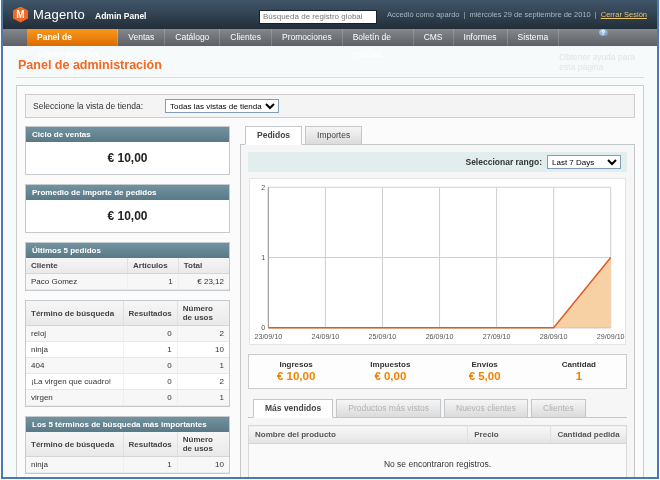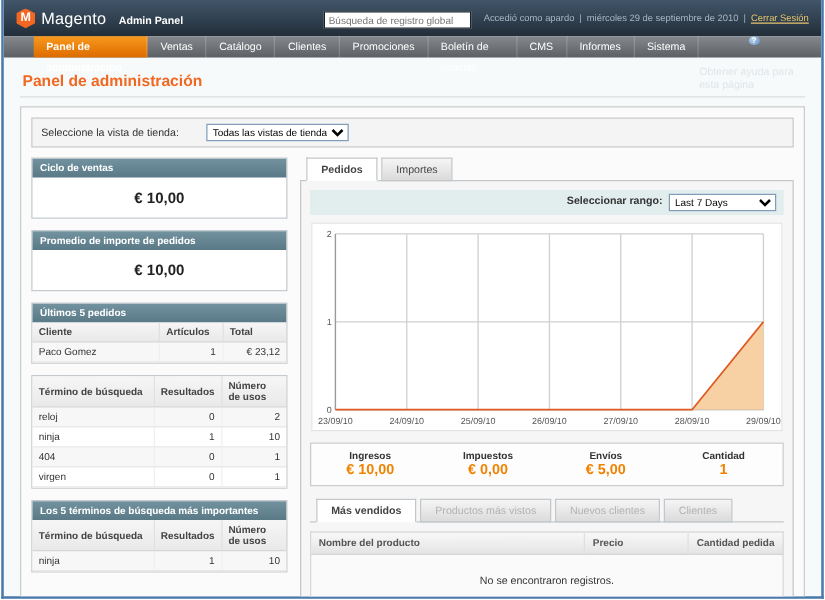--- a/index.html
+++ b/index.html
@@ -45,21 +45,21 @@
   .mini th:last-child, .mini td:last-child { border-right:none; }
   .num { text-align:right; }
 
   
   .tabs { display:flex; align-items:flex-end; padding-left:5px; position:relative; }
   .tabs::after { content:""; position:absolute; left:0; right:0; bottom:0; height:1px; background:#c3c7ca; }
   .tab { font-size:8.5px; color:#444; background:linear-gradient(#f5f5f5,#dbdbdb); border:1px solid #c3c7ca; padding:3px 11px 4px; margin-right:3px; cursor:pointer; position:relative; z-index:1; }
   .tab.active { background:#fff; font-weight:bold; border-bottom:1px solid #fff; }
   .tab.disabled { color:#b2b2b2; cursor:default; }
   .panel { border:1px solid #c3c7ca; border-top:none; background:#f6f6f6; padding:7px; }
-  .toolbar { background:#e2eded; padding:3px 6px; display:flex; justify-content:flex-end; align-items:flex-start; gap:5px; font-size:8.5px; font-weight:bold; color:#333; }
+  .toolbar { background:#e2eded; padding:3px 6px; display:flex; justify-content:flex-end; align-items:center; gap:5px; font-size:8.5px; font-weight:bold; color:#333; }
   .chartwrap { background:#fff; margin:6px 1px 0; border:1px solid #e3e3e3; }
   .chartwrap svg { display:block; width:100%; height:auto; }
 
   .stats { display:flex; border:1px solid #ccc; background:#fdfdfd; margin:9px 0 10px; padding:5px 0 6px; }
   .stat { flex:1; text-align:center; }
   .stat .lb { font-size:8px; font-weight:bold; color:#333; }
   .stat .vl { font-size:11.5px; font-weight:bold; color:#ef8200; margin-top:1px; }
 
   table.grid { width:100%; border-collapse:collapse; font-size:8px; margin-top:7px; border:1px solid #d8d8d8; background:#fafafa; }
   .grid th { background:linear-gradient(#f8f8f8,#e3e3e3); text-align:left; font-weight:bold; color:#555; padding:4px 6px; border-right:1px solid #e0e0e0; border-bottom:1px solid #d5d5d5; }
@@ -165,20 +165,25 @@
                     <td>ninja</td>
                     <td class="num">1</td>
                     <td class="num">10</td>
                   </tr>
               <tr>
                     <td>404</td>
                     <td class="num">0</td>
                     <td class="num">1</td>
                   </tr>
               <tr>
+                    <td>¡La virgen que cuadro!</td>
+                    <td class="num">0</td>
+                    <td class="num">2</td>
+                  </tr>
+              <tr>
                     <td>virgen</td>
                     <td class="num">0</td>
                     <td class="num">1</td>
                   </tr>
             </tbody>
               </table>
           </div>
 
           <div class="sbox">
             <div class="sbox-h">Los 5 términos de búsqueda más importantes</div>
@@ -202,21 +207,21 @@
         </div>
 
         <div class="col-right">
           <div class="tabs">
             <span class="tab active">Pedidos</span>
             <span class="tab">Importes</span>
           </div>
           <div class="panel">
             <div class="toolbar">
               <span>Seleccionar rango:</span>
-              <select style="width:86px">
+              <select style="width:74px">
                 <option>Last 7 Days</option>
               </select>
             </div>
             <div class="chartwrap">
               <svg viewBox="0 0 368 162" xmlns="http://www.w3.org/2000/svg">
                   <rect x="0" y="0" width="368" height="162" fill="#ffffff"></rect>
                   <line x1="18" y1="8" x2="18" y2="146" stroke="#cfcfcf" stroke-width="1"></line>
                   <line x1="74" y1="8" x2="74" y2="146" stroke="#cfcfcf" stroke-width="1"></line>
                   <line x1="130" y1="8" x2="130" y2="146" stroke="#cfcfcf" stroke-width="1"></line>
                   <line x1="186" y1="8" x2="186" y2="146" stroke="#cfcfcf" stroke-width="1"></line>

